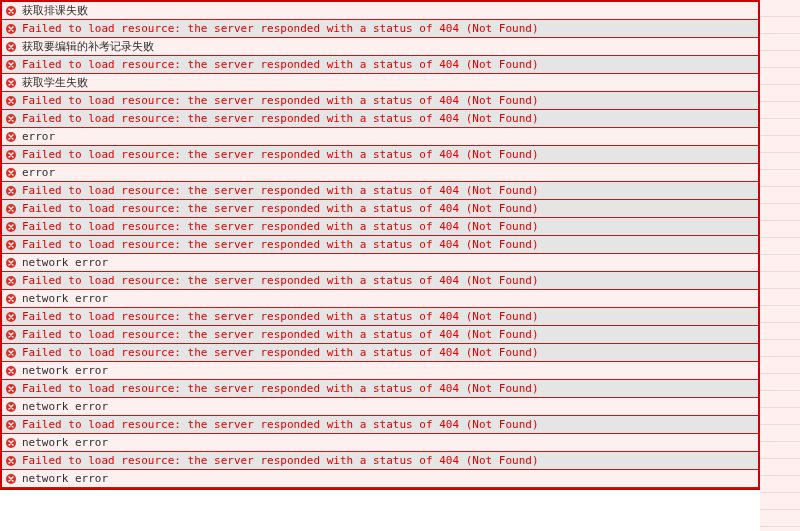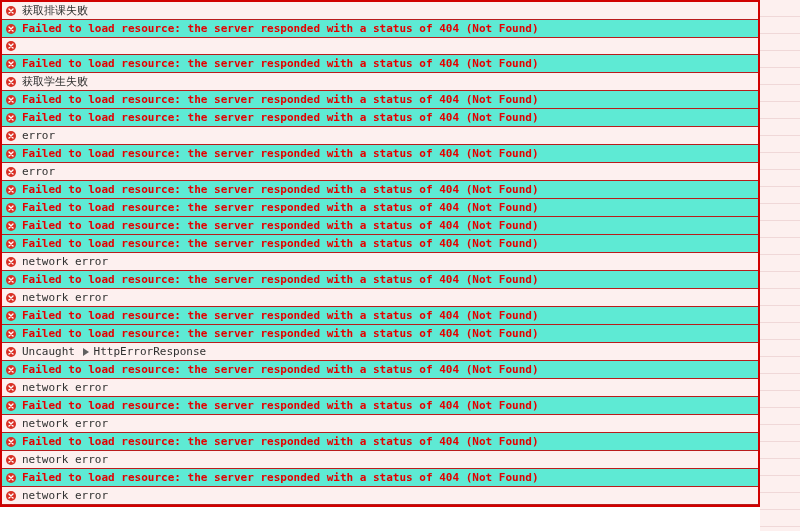--- a/index.html
+++ b/index.html
@@ -18,21 +18,21 @@
   }
   .row {
     display: flex;
     align-items: center;
     min-height: 17px;
     padding: 1px 4px 1px 4px;
     border-bottom: 1px solid #b91c1c;
     line-height: 15px;
     white-space: nowrap;
   }
-  .row.err { background: #5eead4; color: #e50000; font-weight: bold; }
+  .row.err { background: #e5e5e5; color: #e50000; }
   .row.log { background: #fdf0ef; color: #303030; }
   .icon {
     width: 10px;
     height: 10px;
     flex: 0 0 10px;
     margin-right: 6px;
     display: inline-flex;
     align-items: center;
     justify-content: center;
   }
@@ -84,20 +84,21 @@
       </span>
       <span class="msg">Failed to load resource: the server responded with a status of 404 (Not Found)</span>
     </div>
     <div class="row log">
       <span class="icon">
         <svg width="10" height="10" viewBox="0 0 10 10">
           <circle cx="5" cy="5" r="5" fill="#d93025"></circle>
           <path d="M3 3 L7 7 M7 3 L3 7" stroke="#fff" stroke-width="1.4" stroke-linecap="round"></path>
         </svg>
       </span>
+      <span class="msg">获取要编辑的补考记录失败</span>
     </div>
     <div class="row err">
       <span class="icon">
         <svg width="10" height="10" viewBox="0 0 10 10">
           <circle cx="5" cy="5" r="5" fill="#d93025"></circle>
           <path d="M3 3 L7 7 M7 3 L3 7" stroke="#fff" stroke-width="1.4" stroke-linecap="round"></path>
         </svg>
       </span>
       <span class="msg">Failed to load resource: the server responded with a status of 404 (Not Found)</span>
     </div>
@@ -229,30 +230,20 @@
     </div>
     <div class="row err">
       <span class="icon">
         <svg width="10" height="10" viewBox="0 0 10 10">
           <circle cx="5" cy="5" r="5" fill="#d93025"></circle>
           <path d="M3 3 L7 7 M7 3 L3 7" stroke="#fff" stroke-width="1.4" stroke-linecap="round"></path>
         </svg>
       </span>
       <span class="msg">Failed to load resource: the server responded with a status of 404 (Not Found)</span>
     </div>
-    <div class="row log"><span class="icon">
-        <svg width="10" height="10" viewBox="0 0 10 10">
-          <circle cx="5" cy="5" r="5" fill="#d93025"></circle>
-          <path d="M3 3 L7 7 M7 3 L3 7" stroke="#fff" stroke-width="1.4" stroke-linecap="round"></path>
-        </svg>
-      </span><span class="msg">Uncaught</span>&nbsp;<span class="disclosure">
-        <svg width="8" height="8" viewBox="0 0 8 8">
-          <path d="M1 0 L7 4 L1 8 Z" fill="#606060"></path>
-        </svg>
-      </span><span class="objname">HttpErrorResponse</span></div>
     <div class="row err">
       <span class="icon">
         <svg width="10" height="10" viewBox="0 0 10 10">
           <circle cx="5" cy="5" r="5" fill="#d93025"></circle>
           <path d="M3 3 L7 7 M7 3 L3 7" stroke="#fff" stroke-width="1.4" stroke-linecap="round"></path>
         </svg>
       </span>
       <span class="msg">Failed to load resource: the server responded with a status of 404 (Not Found)</span>
     </div>
     <div class="row log">

